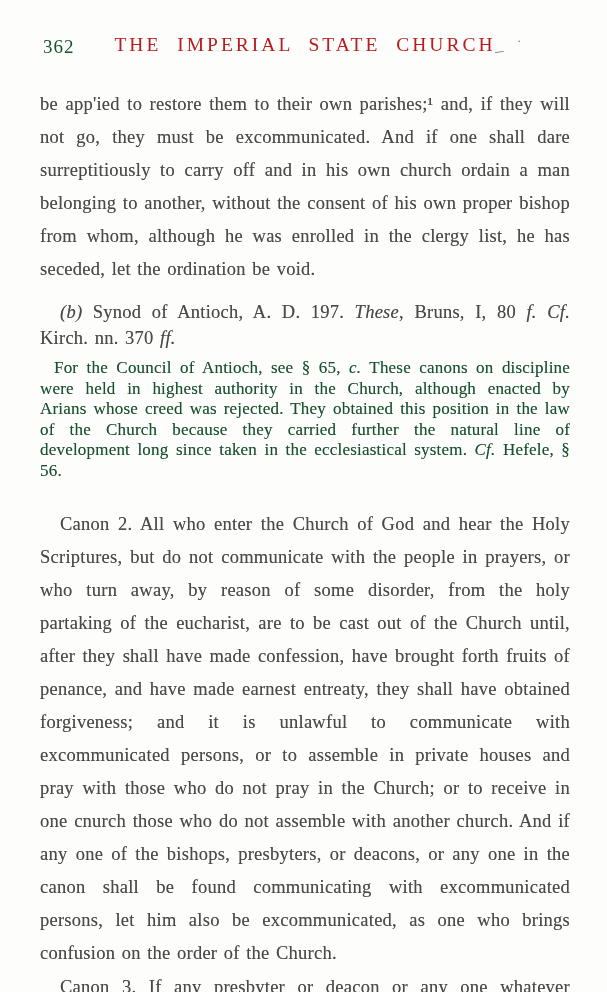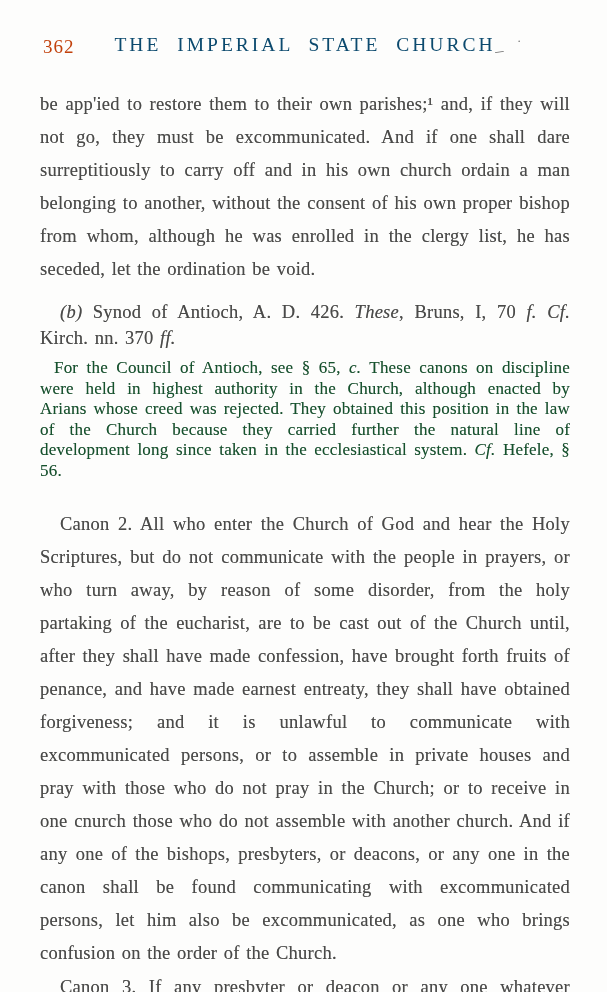--- a/index.html
+++ b/index.html
@@ -24,32 +24,32 @@
     position: relative;
     height: 26px;
     margin-bottom: 28px;
   }
   .page-number {
     position: absolute;
     left: 3px;
     top: 2px;
     font-size: 19px;
     letter-spacing: 1px;
-    color: #c2410c;
+    color: #14532d;
   }
   .running-title {
     position: absolute;
     left: 0;
     right: 0;
     top: 0;
     text-align: center;
     font-size: 19.5px;
     letter-spacing: 3px;
     word-spacing: 8px;
-    color: #0c4a6e;
+    color: #b91c1c;
     white-space: nowrap;
   }
   .pencil-dash {
     position: absolute;
     left: 455px;
     top: 7px;
     font-size: 17px;
     color: #6e6e6e;
     transform: rotate(-8deg);
   }
@@ -113,21 +113,21 @@
 
   <div class="running-head">
     <span class="page-number">362</span>
     <span class="running-title">THE IMPERIAL STATE CHURCH</span>
     <span class="pencil-dash">–</span>
     <span class="pencil-dot">·</span>
   </div>
 
   <p class="body-p continuation">be app'ied to restore them to their own parishes;¹ and, if they will not go, they must be excommunicated.  And if one shall dare surreptitiously to carry off and in his own church ordain a man belonging to another, without the consent of his own proper bishop from whom, although he was enrolled in the clergy list, he has seceded, let the ordination be void.</p>
 
-  <p class="body-p section-heading"><span class="italic">(b)</span><span> Synod of Antioch, A. D. 426. </span><span class="italic">These</span><span>, Bruns, I, 70 </span><span class="italic">f. </span><span class="italic">Cf.</span><span> Kirch. nn. 370 </span><span class="italic">ff.</span></p>
+  <p class="body-p section-heading"><span class="italic">(b)</span><span> Synod of Antioch, A. D. 197. </span><span class="italic">These</span><span>, Bruns, I, 80 </span><span class="italic">f. </span><span class="italic">Cf.</span><span> Kirch. nn. 370 </span><span class="italic">ff.</span></p>
 
   <p class="editorial-note"><span>For the Council of Antioch, see § 65, </span><span class="italic">c.</span><span>  These canons on discipline were held in highest authority in the Church, although enacted by Arians whose creed was rejected.  They obtained this position in the law of the Church because they carried further the natural line of development long since taken in the ecclesiastical system.  </span><span class="italic">Cf.</span><span> Hefele, § 56.</span></p>
 
   <p class="body-p canon canon-2">Canon 2.  All who enter the Church of God and hear the Holy Scriptures, but do not communicate with the people in prayers, or who turn away, by reason of some disorder, from the holy partaking of the eucharist, are to be cast out of the Church until, after they shall have made confession, have brought forth fruits of penance, and have made earnest entreaty, they shall have obtained forgiveness; and it is unlawful to communicate with excommunicated persons, or to assemble in private houses and pray with those who do not pray in the Church; or to receive in one cnurch those who do not assemble with another church.  And if any one of the bishops, presbyters, or deacons, or any one in the canon shall be found communicating with excommunicated persons, let him also be excommunicated, as one who brings confusion on the order of the Church.</p>
 
   <p class="body-p canon canon-3">Canon 3.  If any presbyter or deacon or any one whatever belonging to the priesthood shall forsake his own parish and shall depart, and, having wholly changed his residence, shall set himself to remain for a long time in another parish, let him no longer officiate; especially if his own bishop shall summon and urge him to return to his own parish, and he</p>
 
   <p class="footnote"><sup>1</sup><span> Here, as generally, parish means diocese.</span></p>
 
 </div>

